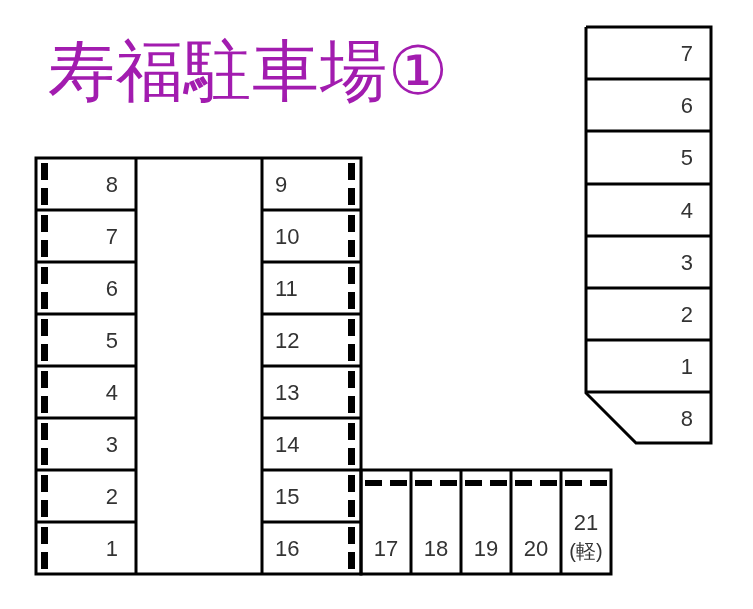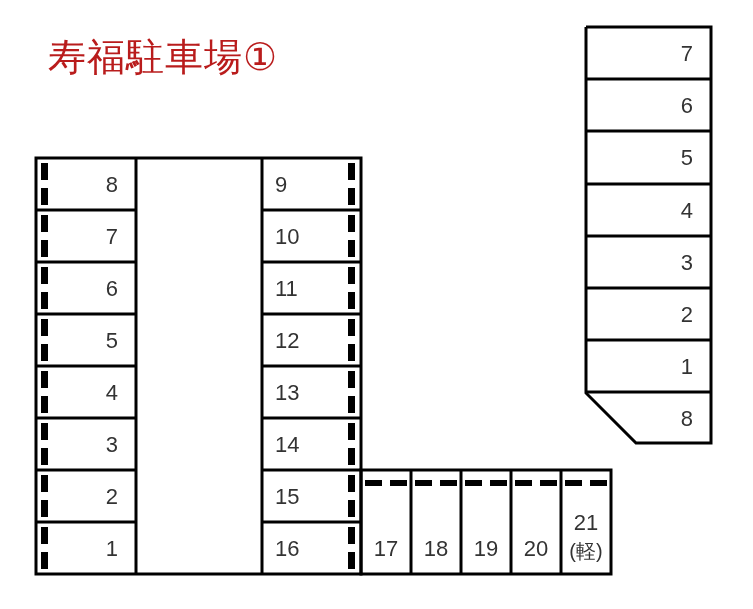--- a/index.html
+++ b/index.html
@@ -1,19 +1,19 @@
 <!DOCTYPE html>
 <html><head>
 <meta charset="utf-8">
 <style>
   html, body { margin: 0; padding: 0; background: #ffffff; }
   body { width: 753px; height: 609px; position: relative; overflow: hidden;
          font-family: "DejaVu Sans", "Liberation Sans", sans-serif; color: #222; }
-  .title { position: absolute; left: 48px; top: 38px; font-size: 38px; line-height: 1;
-           color: #b91c1c; letter-spacing: 1px; white-space: nowrap; }
+  .title { position: absolute; left: 48px; top: 38px; font-size: 67px; line-height: 1;
+           color: #a21caf; letter-spacing: 1px; white-space: nowrap; }
   svg { position: absolute; left: 0; top: 0; }
   .num { font-family: "Liberation Sans", "DejaVu Sans", sans-serif; font-size: 22px; fill: #333; }
 </style>
 </head>
 <body>
 
 <div class="title">寿福駐車場①</div>
 
 <svg width="753" height="609" viewBox="0 0 753 609" xmlns="http://www.w3.org/2000/svg">
 

